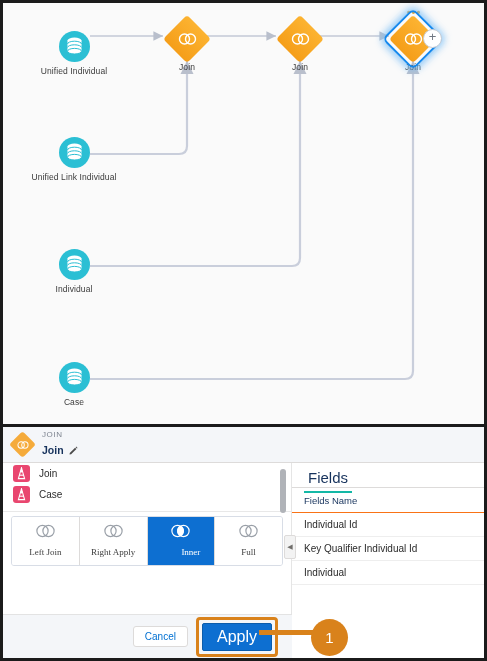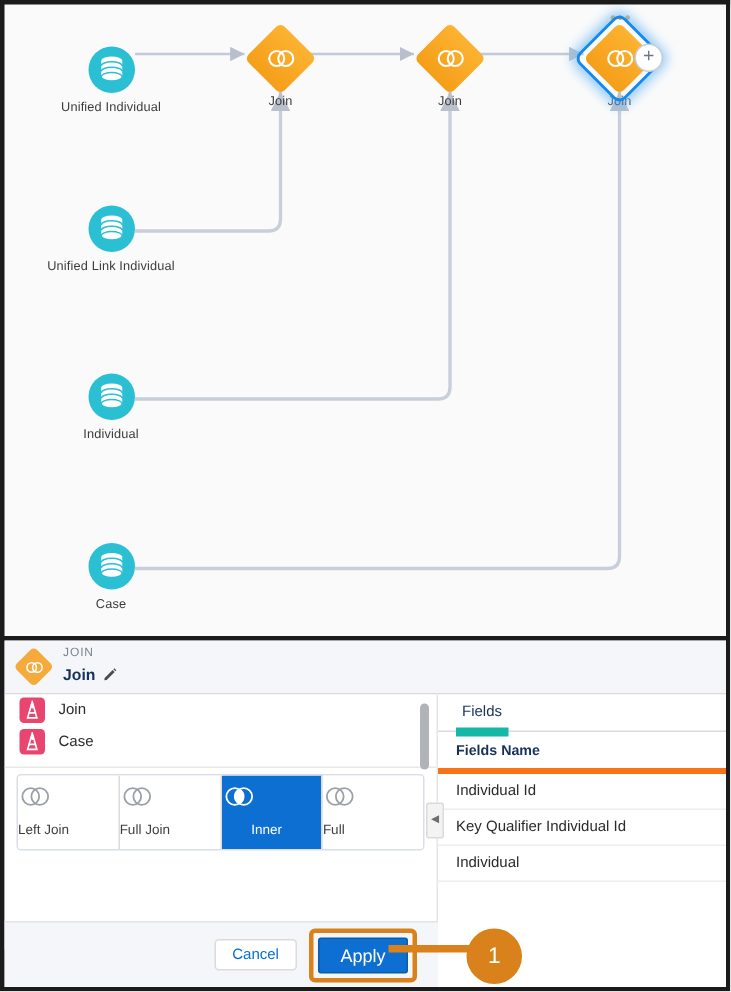--- a/index.html
+++ b/index.html
@@ -211,23 +211,25 @@
   .join-types {
     margin: 4px 8px 0 8px;
     display: flex;
     border: 1px solid #d8dde6;
     border-radius: 3px;
     overflow: hidden;
     background: #fff;
   }
   .jt {
     flex: 1;
+    text-align: center;
     padding: 7px 0 8px 0;
     border-right: 1px solid #dddbda;
     background: #ffffff;
+    font-family: Liberation Serif, serif;
   }
   .jt:last-child { border-right: none; }
   .jt.selected { background: #0d6fd1; }
   .jt-label {
     font-size: 9px;
     color: #3e3e3e;
     margin-top: 5px;
   }
   .jt.selected .jt-label { color: #ffffff; margin-left: 20px; }
 
@@ -268,32 +270,32 @@
     position: relative;
   }
   .tabs {
     border-bottom: 1px solid #dddbda;
     padding-left: 12px;
     height: 25px;
     box-sizing: border-box;
   }
   .tab {
     display: inline-block;
-    font-size: 10px;
+    font-size: 15px;
     color: #16325c;
     padding: 6px 4px 5px 4px;
-    border-bottom: 6px solid #14b8a6;
+    border-bottom: 2px solid #14b8a6;
     font-weight: 500;
   }
   .field-head {
     font-size: 9.5px;
-    font-weight: bold;
+    font-weight: normal;
     color: #16325c;
     padding: 7px 0 6px 12px;
-    border-bottom: 4px solid #f97316;
+    border-bottom: 1px solid #f97316;
   }
   .field-row {
     font-size: 10px;
     color: #2b2b2b;
     padding: 6px 0 6px 12px;
     border-bottom: 1px solid #eeeeee;
   }
 
   .panel-footer {
     position: absolute;
@@ -320,21 +322,21 @@
   }
   .apply-wrap {
     position: relative;
     margin-left: 8px;
     padding: 3px;
     border: 3px solid #d9821b;
     border-radius: 4px;
     background: transparent;
   }
   .btn-apply {
-    font-size: 12px;
+    font-size: 16px;
     color: #ffffff;
     background: #0d6fd1;
     border: 1px solid #0b5cab;
     border-radius: 2px;
     padding: 4px 14px;
     display: block;
   }
 
   .callout-line {
     position: absolute;
@@ -553,21 +555,21 @@
               <circle cx="8.5" cy="7" r="5.6" fill="none" stroke="#9aa0a8" stroke-width="1.2"></circle>
               <circle cx="14.5" cy="7" r="5.6" fill="none" stroke="#9aa0a8" stroke-width="1.2"></circle>
             </svg>
             <div class="jt-label">Left Join</div>
           </div>
           <div class="jt">
             <svg width="23" height="14" viewBox="0 0 23 14">
               <circle cx="8.5" cy="7" r="5.6" fill="none" stroke="#9aa0a8" stroke-width="1.2"></circle>
               <circle cx="14.5" cy="7" r="5.6" fill="none" stroke="#9aa0a8" stroke-width="1.2"></circle>
             </svg>
-            <div class="jt-label">Full Join</div>
+            <div class="jt-label">Right Apply</div>
           </div>
           <div class="jt selected">
             <svg width="23" height="14" viewBox="0 0 23 14">
               <circle cx="8.5" cy="7" r="5.6" fill="none" stroke="#ffffff" stroke-width="1.2"></circle>
               <circle cx="14.5" cy="7" r="5.6" fill="none" stroke="#ffffff" stroke-width="1.2"></circle>
               <path d="M11.5 1.8 A5.6 5.6 0 0 1 11.5 12.2 A5.6 5.6 0 0 1 11.5 1.8 Z" fill="#ffffff"></path>
             </svg>
             <div class="jt-label">Inner</div>
           </div>
           <div class="jt">

